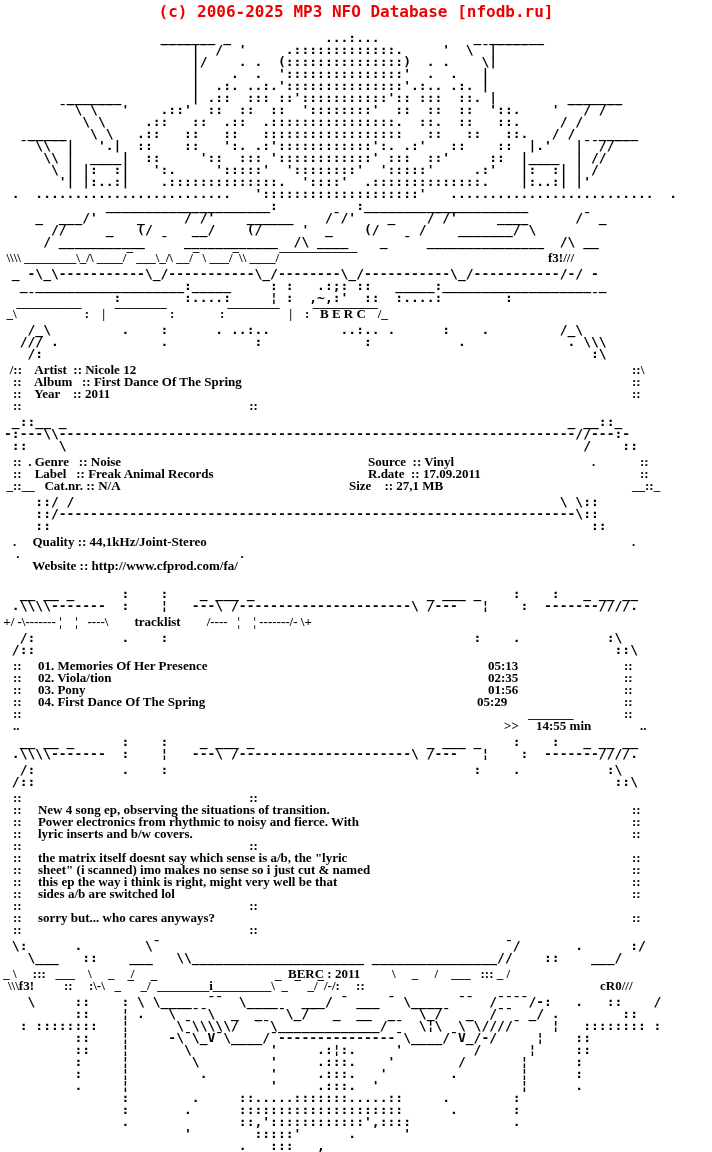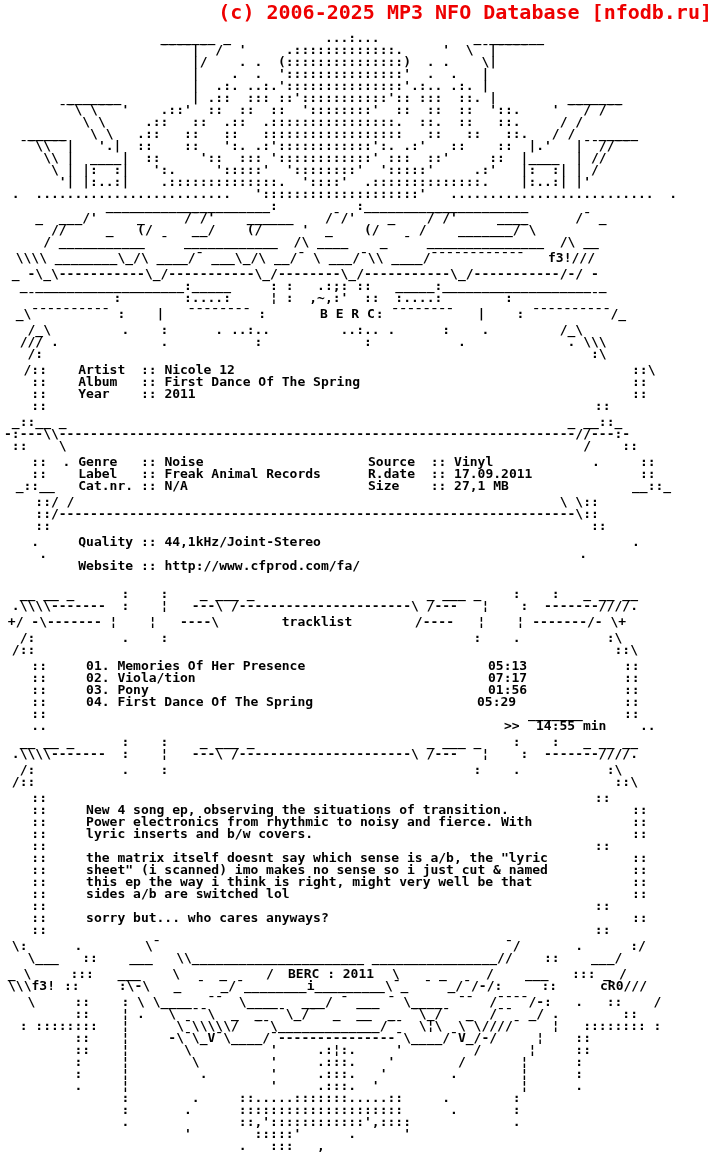--- a/index.html
+++ b/index.html
@@ -2,26 +2,26 @@
 <html><head>
 <meta charset="utf-8">
 <style>
   html,body{margin:0;padding:0;background:#ffffff;}
   body{
     width:712px;height:1152px;overflow:hidden;
     font-family:"DejaVu Sans Mono",monospace;
     font-size:13px;line-height:12px;font-weight:bold;color:#000;
   }
   .hdr{
-    height:22px;padding-top:6px;text-align:right;
-    color:#ee0000;font-size:20px;letter-spacing:0px;white-space:pre;
+    height:22px;padding-top:6px;text-align:center;
+    color:#ee0000;font-size:16px;letter-spacing:0px;white-space:pre;
   }
   .doc{position:relative;}
   .art{white-space:pre;margin:4px;font:inherit;}
-  .ln{position:relative;height:12px;white-space:pre;}
+  .ln{position:relative;height:12px;white-space:pre;font-family:Liberation Serif, serif;}
   .ab{position:absolute;top:0;white-space:pre;}
 </style>
 </head>
 <body>
 
 <div class="doc">
 
   <div class="hdr">(c) 2006-2025 MP3 NFO Database [nfodb.ru]</div>
 
   <div class="art">                    _______ _            ...:...            _ _______
@@ -60,42 +60,42 @@
   <div class="ln"><span>    ::    </span><span>Year    </span><span>:: </span><span>2011</span><span class="ab" style="left:632px">::</span></div>
 
   <div class="ln">    ::                                                                      ::</div>
 
   <div class="art"> _::__ _                                                                _ __::_
 -:---\\------------------------------------------------------------------//---:-
  ::    \                                                                  /    ::</div>
 
   <div class="ln"><span>    ::  . </span><span>Genre   </span><span>:: </span><span>Noise</span><span class="ab" style="left:368px"><span>Source  </span><span>:: </span><span>Vinyl</span></span><span class="ab" style="left:592px">.</span><span class="ab" style="left:640px">::</span></div>
   <div class="ln"><span>    ::    </span><span>Label   </span><span>:: </span><span>Freak Animal Records</span><span class="ab" style="left:368px"><span>R.date  </span><span>:: </span><span>17.09.2011</span></span><span class="ab" style="left:640px">::</span></div>
-  <div class="ln"><span>  _::__   </span><span>Cat.nr. </span><span>:: </span><span>N/A</span><span class="ab" style="left:368px"><span>Size    </span><span>:: </span><span>27,1 MB</span></span><span class="ab" style="left:632px">__::_</span></div>
+  <div class="ln"><span>  _::__   </span><span>Cat.nr. </span><span>:: </span><span>N/A</span><span class="ab" style="left:349px"><span>Size    </span><span>:: </span><span>27,1 MB</span></span><span class="ab" style="left:632px">__::_</span></div>
 
   <div class="art">    ::/ /                                                              \ \::
     ::/------------------------------------------------------------------\::
     ::                                                                     ::</div>
 
   <div class="ln"><span>    .     </span><span>Quality </span><span>:: </span><span>44,1kHz/Joint-Stereo</span><span class="ab" style="left:632px">.</span></div>
 
   <div class="ln">     .                                                                    .</div>
 
   <div class="ln"><span>          </span><span>Website </span><span>:: </span><span>http://www.cfprod.com/fa/</span></div>
 
   <div class="ln"></div>
 
   <div class="art">  __ __ _      :    :    _ ___ _                      _ ___ _    :    :   _ __ __
  .\\\\-------  :    ¦   ---\ /----------------------\ /---   ¦    :  -------////.</div>
   <div class="ln"><span> +/ -\------- ¦    ¦   ----\        </span><span>tracklist</span><span>        /----   ¦    ¦ -------/- \+</span></div>
   <div class="art">  /:           .    :                                       :    .           :\
  /::                                                                          ::\</div>
 
   <div class="ln"><span>    ::     </span><span>01. </span><span>Memories Of Her Presence</span><span class="ab" style="left:488px">05:13</span><span class="ab" style="left:624px">::</span></div>
-  <div class="ln"><span>    ::     </span><span>02. </span><span>Viola/tion</span><span class="ab" style="left:488px">07:17</span><span class="ab" style="left:624px">::</span></div>
+  <div class="ln"><span>    ::     </span><span>02. </span><span>Viola/tion</span><span class="ab" style="left:488px">02:35</span><span class="ab" style="left:624px">::</span></div>
   <div class="ln"><span>    ::     </span><span>03. </span><span>Pony</span><span class="ab" style="left:488px">01:56</span><span class="ab" style="left:624px">::</span></div>
   <div class="ln"><span>    ::     </span><span>04. </span><span>First Dance Of The Spring</span><span class="ab" style="left:477px">05:29</span><span class="ab" style="left:624px">::</span></div>
 
   <div class="ln"><span>    ::     </span><span class="ab" style="left:528px">_______</span><span class="ab" style="left:624px">::</span></div>
   <div class="ln"><span>    ..</span><span class="ab" style="left:504px">&gt;&gt;</span><span class="ab" style="left:536px">14:55 min</span><span class="ab" style="left:640px">..</span></div>
 
   <div class="art">  __ __ _      :    :    _ ___ _                      _ ___ _    :    :   _ __ __
  .\\\\-------  :    ¦   ---\ /----------------------\ /---   ¦    :  -------////.</div>
   <div class="art">  /:           .    :                                       :    .           :\
  /::                                                                          ::\</div>

